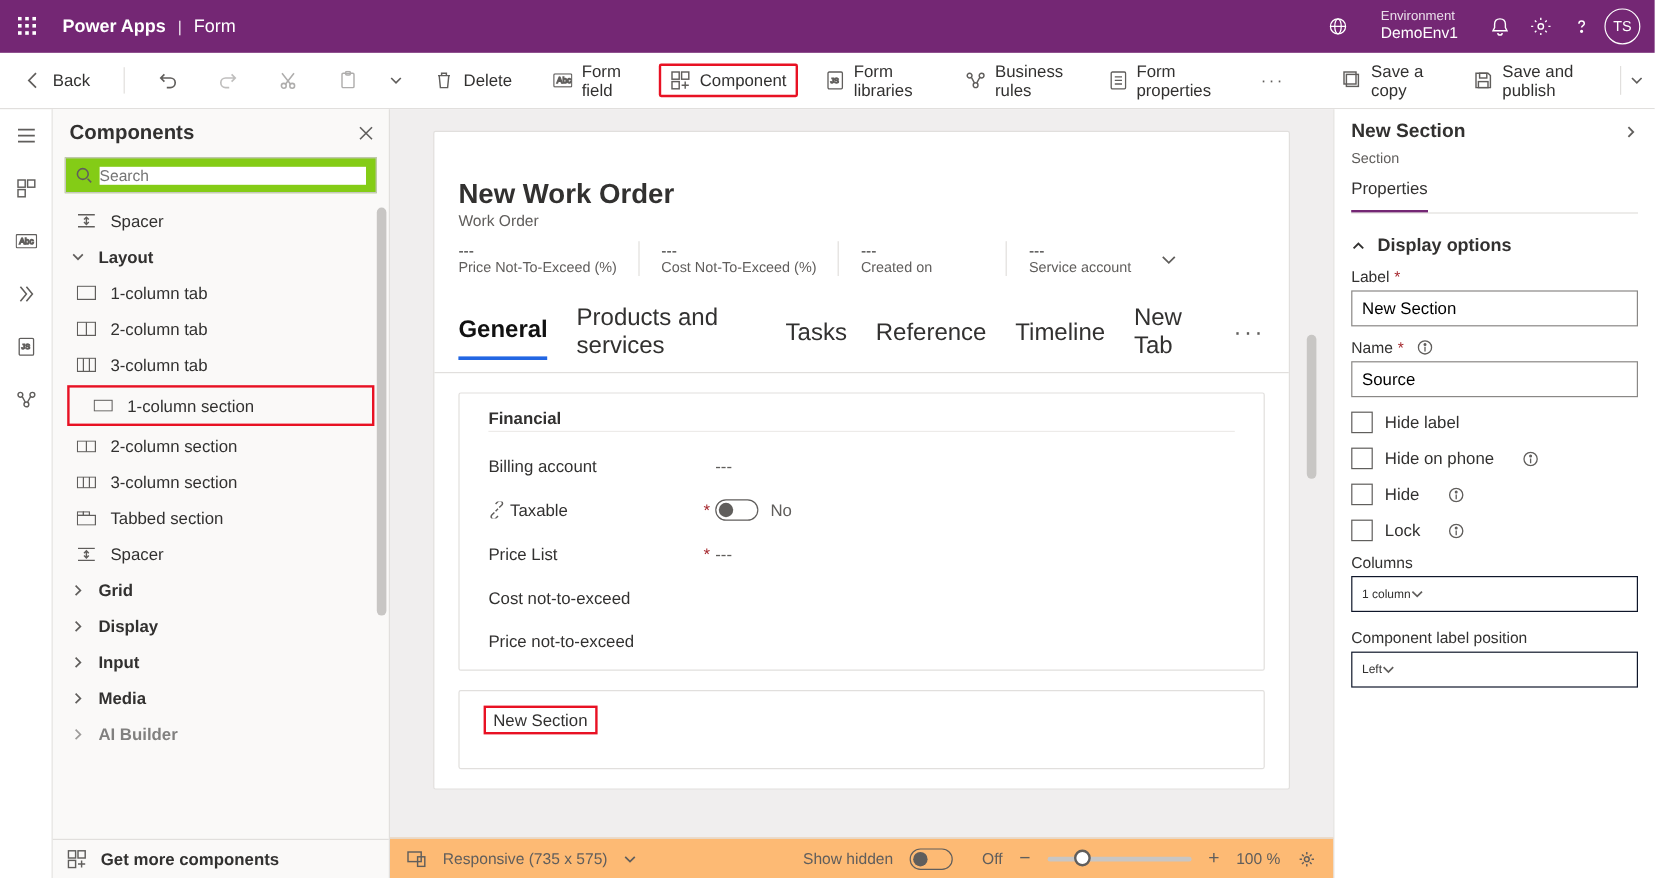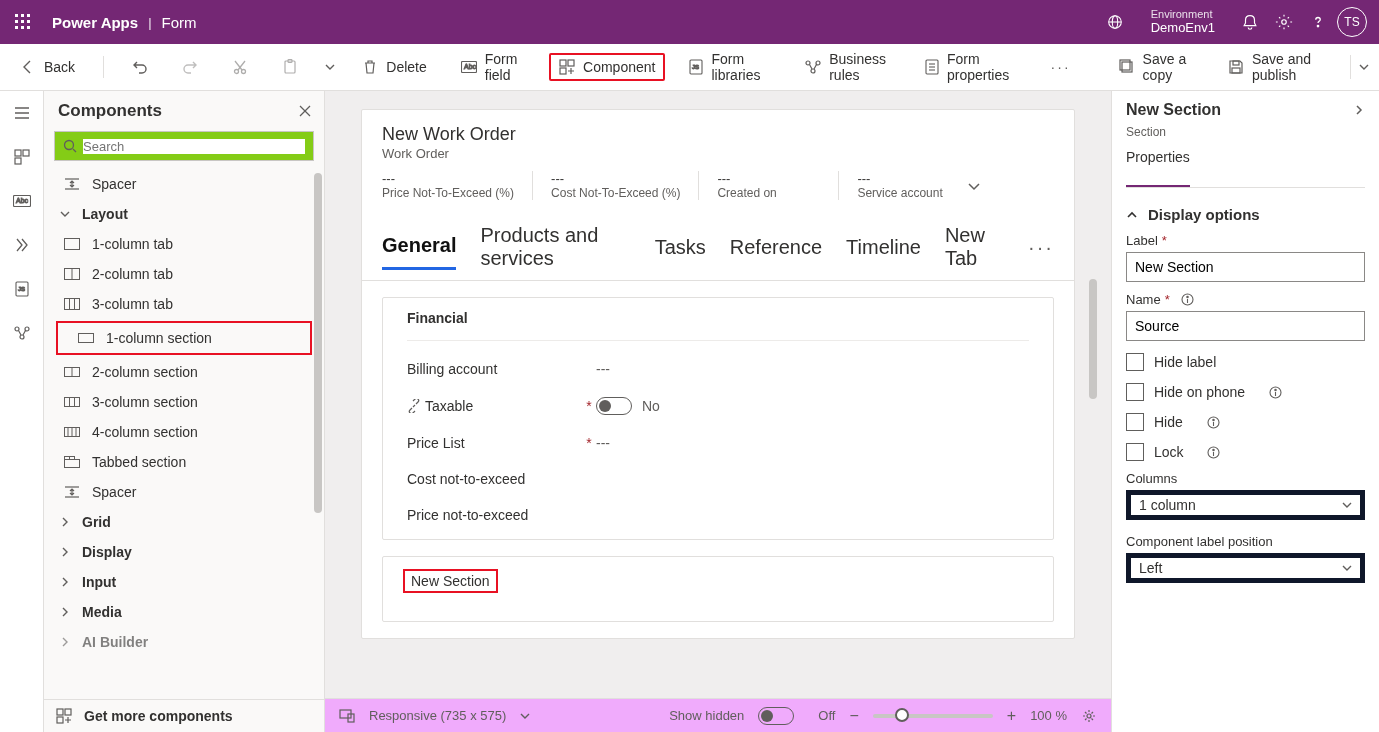--- a/index.html
+++ b/index.html
@@ -41,61 +41,61 @@
   .lp-item.child { padding-left:20px; }
   .lp-item.cat .caret { width:12px; color:#605e5c; }
   .lp-item .ico { width:18px; color:#605e5c; display:flex; }
   .red-outline { border:2px solid #e81123; }
   .lp-foot { border-top:1px solid #e1dfdd; padding:8px 12px; display:flex; align-items:center; gap:10px; font-size:14px; cursor:pointer;font-weight:bold; }
   
   .canvas-wrap { flex:1; background:#f0eeee; position:relative; display:flex; flex-direction:column; }
   .canvas-scroll { flex:1; overflow:auto; padding:18px 36px 8px 36px; }
   .form-card { background:#fff; border:1px solid #e1dfdd; border-radius:2px; padding:14px 0 0 0; }
   .card-inner { padding:0 20px; }
-  .form-title { font-size:18px; font-weight:400; }
+  .form-title { font-size:23px; font-weight:700;margin-top:24px; }
   .form-sub { font-size:13px; color:#605e5c; margin-top:1px; }
   .header-fields { display:flex; gap:0; margin-top:10px; align-items:flex-start; }
   .hf { padding:0 18px; border-left:1px solid #e1dfdd; min-width:140px; }
   .hf:first-child { border-left:none; padding-left:0; }
   .hf .val { font-size:13px; color:#323130; }
   .hf .lab { font-size:12px; color:#605e5c; margin-top:0px; }
   .hf.last { display:flex; align-items:center; gap:24px; }
   .tabsrow { display:flex; gap:24px; margin-top:16px; padding:0 20px; border-bottom:1px solid #e1dfdd; align-items:center; }
   .tab { font-size:20px; padding:8px 0 10px; cursor:pointer; color:#323130; }
   .tab.active { font-weight:600; border-bottom:3px solid #2266e3; color:#111; }
   .section-card { margin:16px 20px 0; border:1px solid #e1dfdd; border-radius:2px; padding:12px 24px 16px; background:#fff; }
-  .section-card h4 { font-size:14px; font-weight:600; padding-bottom:14px; border-bottom:1px solid #edebe9; }
+  .section-card h4 { font-size:14px; font-weight:600; padding-bottom:3px; border-bottom:1px solid #edebe9; }
   .fieldrow { display:flex; align-items:center; margin-top:20px; font-size:14px; }
   .fieldrow .flabel { width:175px; color:#323130; display:flex; align-items:center; gap:4px;}
   .fieldrow .freq { color:#a4262c; width:14px; text-align:center; }
   .fieldrow .fval { color:#605e5c; }
   .toggle { width:36px; height:18px; border:1px solid #605e5c; border-radius:10px; position:relative; margin-right:10px;}
   .toggle .knob { width:12px; height:12px; background:#605e5c; border-radius:50%; position:absolute; top:2px; left:2px;}
   .newsection-card { margin:16px 20px 16px; border:1px solid #e1dfdd; border-radius:2px; padding:12px 20px 28px; background:#fff; }
   .newsection-card .nstitle { display:inline-block; border:2px solid #e81123; padding:2px 6px; font-size:14px; }
   
-  .statusbar { height:34px; border-top:1px solid #e1dfdd; background:#f0abfc; display:flex; align-items:center; padding:0 14px; gap:14px; font-size:13px; color:#605e5c; }
+  .statusbar { height:34px; border-top:1px solid #e1dfdd; background:#fdba74; display:flex; align-items:center; padding:0 14px; gap:14px; font-size:13px; color:#605e5c; }
   .statusbar .grow { flex:1; }
   .slider { width:120px; height:4px; background:#c8c6c4; position:relative; border-radius:2px;}
   .slider .sknob { width:14px; height:14px; background:#fff; border:2px solid #605e5c; border-radius:50%; position:absolute; top:-6px; left:22px;}
   
   .rightpanel { width:268px; border-left:1px solid #e1dfdd; background:#fff; display:flex; flex-direction:column; }
   .rp-head { padding:10px 14px 6px; display:flex; align-items:center; justify-content:space-between; }
   .rp-head h3 { font-size:16px; font-weight:600; }
   .rp-sub { padding:0 14px; font-size:12px; color:#605e5c; }
   .rp-tabs { margin:6px 14px 0; border-bottom:1px solid #e1dfdd; }
-  .rp-tabs .rtab { display:inline-block; font-size:14px; padding:4px 0 20px; border-bottom:2px solid #742774; color:#323130; font-weight:400;}
+  .rp-tabs .rtab { display:inline-block; font-size:14px; padding:4px 0 10px; border-bottom:2px solid #742774; color:#323130; font-weight:400;}
   .rp-body { flex:1; overflow-y:auto; padding:10px 14px 16px; }
   .rp-sechead { display:flex; align-items:center; gap:10px; font-size:15px; font-weight:600; margin:8px 0 10px; }
   .rp-label { font-size:13px; margin-top:10px; display:flex; align-items:center; gap:4px;}
   .rp-label .req { color:#a4262c; }
   .rp-input { width:100%; border:1px solid #8a8886; height:30px; padding:0 8px; font-size:14px; margin-top:4px;}
   .rp-check { display:flex; align-items:center; gap:10px; margin-top:12px; font-size:14px;}
   .rp-check .box { width:18px; height:18px; border:1px solid #605e5c; }
-  .rp-select { width:100%; border:5px solid #0f172a; height:30px; padding:0 8px; font-size:14px; margin-top:4px; display:flex; align-items:center; justify-content:space-between;}
+  .rp-select { width:100%; border:1px solid #0f172a; height:30px; padding:0 8px; font-size:10px; margin-top:4px; display:flex; align-items:center; }
   .info-ic { color:#605e5c; }
   
   .vscroll-ind { position:absolute; right:2px; width:8px; background:#c8c6c4; border-radius:4px;}
   svg { display:block; }
 </style>
 </head>
 <body>
 
 <div class="titlebar">
   <div class="waffle">
@@ -417,31 +417,20 @@
         </div>
       <div class="lp-item child">
           <span class="ico">
             <svg width="16" height="10" viewBox="0 0 16 10" stroke="#605e5c" fill="none">
               <rect x="0.5" y="0.5" width="15" height="9"></rect>
               <line x1="5.5" y1="0.5" x2="5.5" y2="9.5"></line>
               <line x1="10.5" y1="0.5" x2="10.5" y2="9.5"></line>
             </svg>
           </span>
           <span>3-column section</span>
-        </div>
-      <div class="lp-item child">
-          <span class="ico">
-            <svg width="16" height="10" viewBox="0 0 16 10" stroke="#605e5c" fill="none">
-              <rect x="0.5" y="0.5" width="15" height="9"></rect>
-              <line x1="4" y1="0.5" x2="4" y2="9.5"></line>
-              <line x1="8" y1="0.5" x2="8" y2="9.5"></line>
-              <line x1="12" y1="0.5" x2="12" y2="9.5"></line>
-            </svg>
-          </span>
-          <span>4-column section</span>
         </div>
       <div class="lp-item child">
           <span class="ico">
             <svg width="16" height="12" viewBox="0 0 16 12" stroke="#605e5c" fill="none">
               <rect x="0.5" y="3.5" width="15" height="8"></rect>
               <rect x="0.5" y="0.5" width="5" height="3"></rect>
               <rect x="5.5" y="0.5" width="5" height="3"></rect>
             </svg>
           </span>
           <span>Tabbed section</span>

